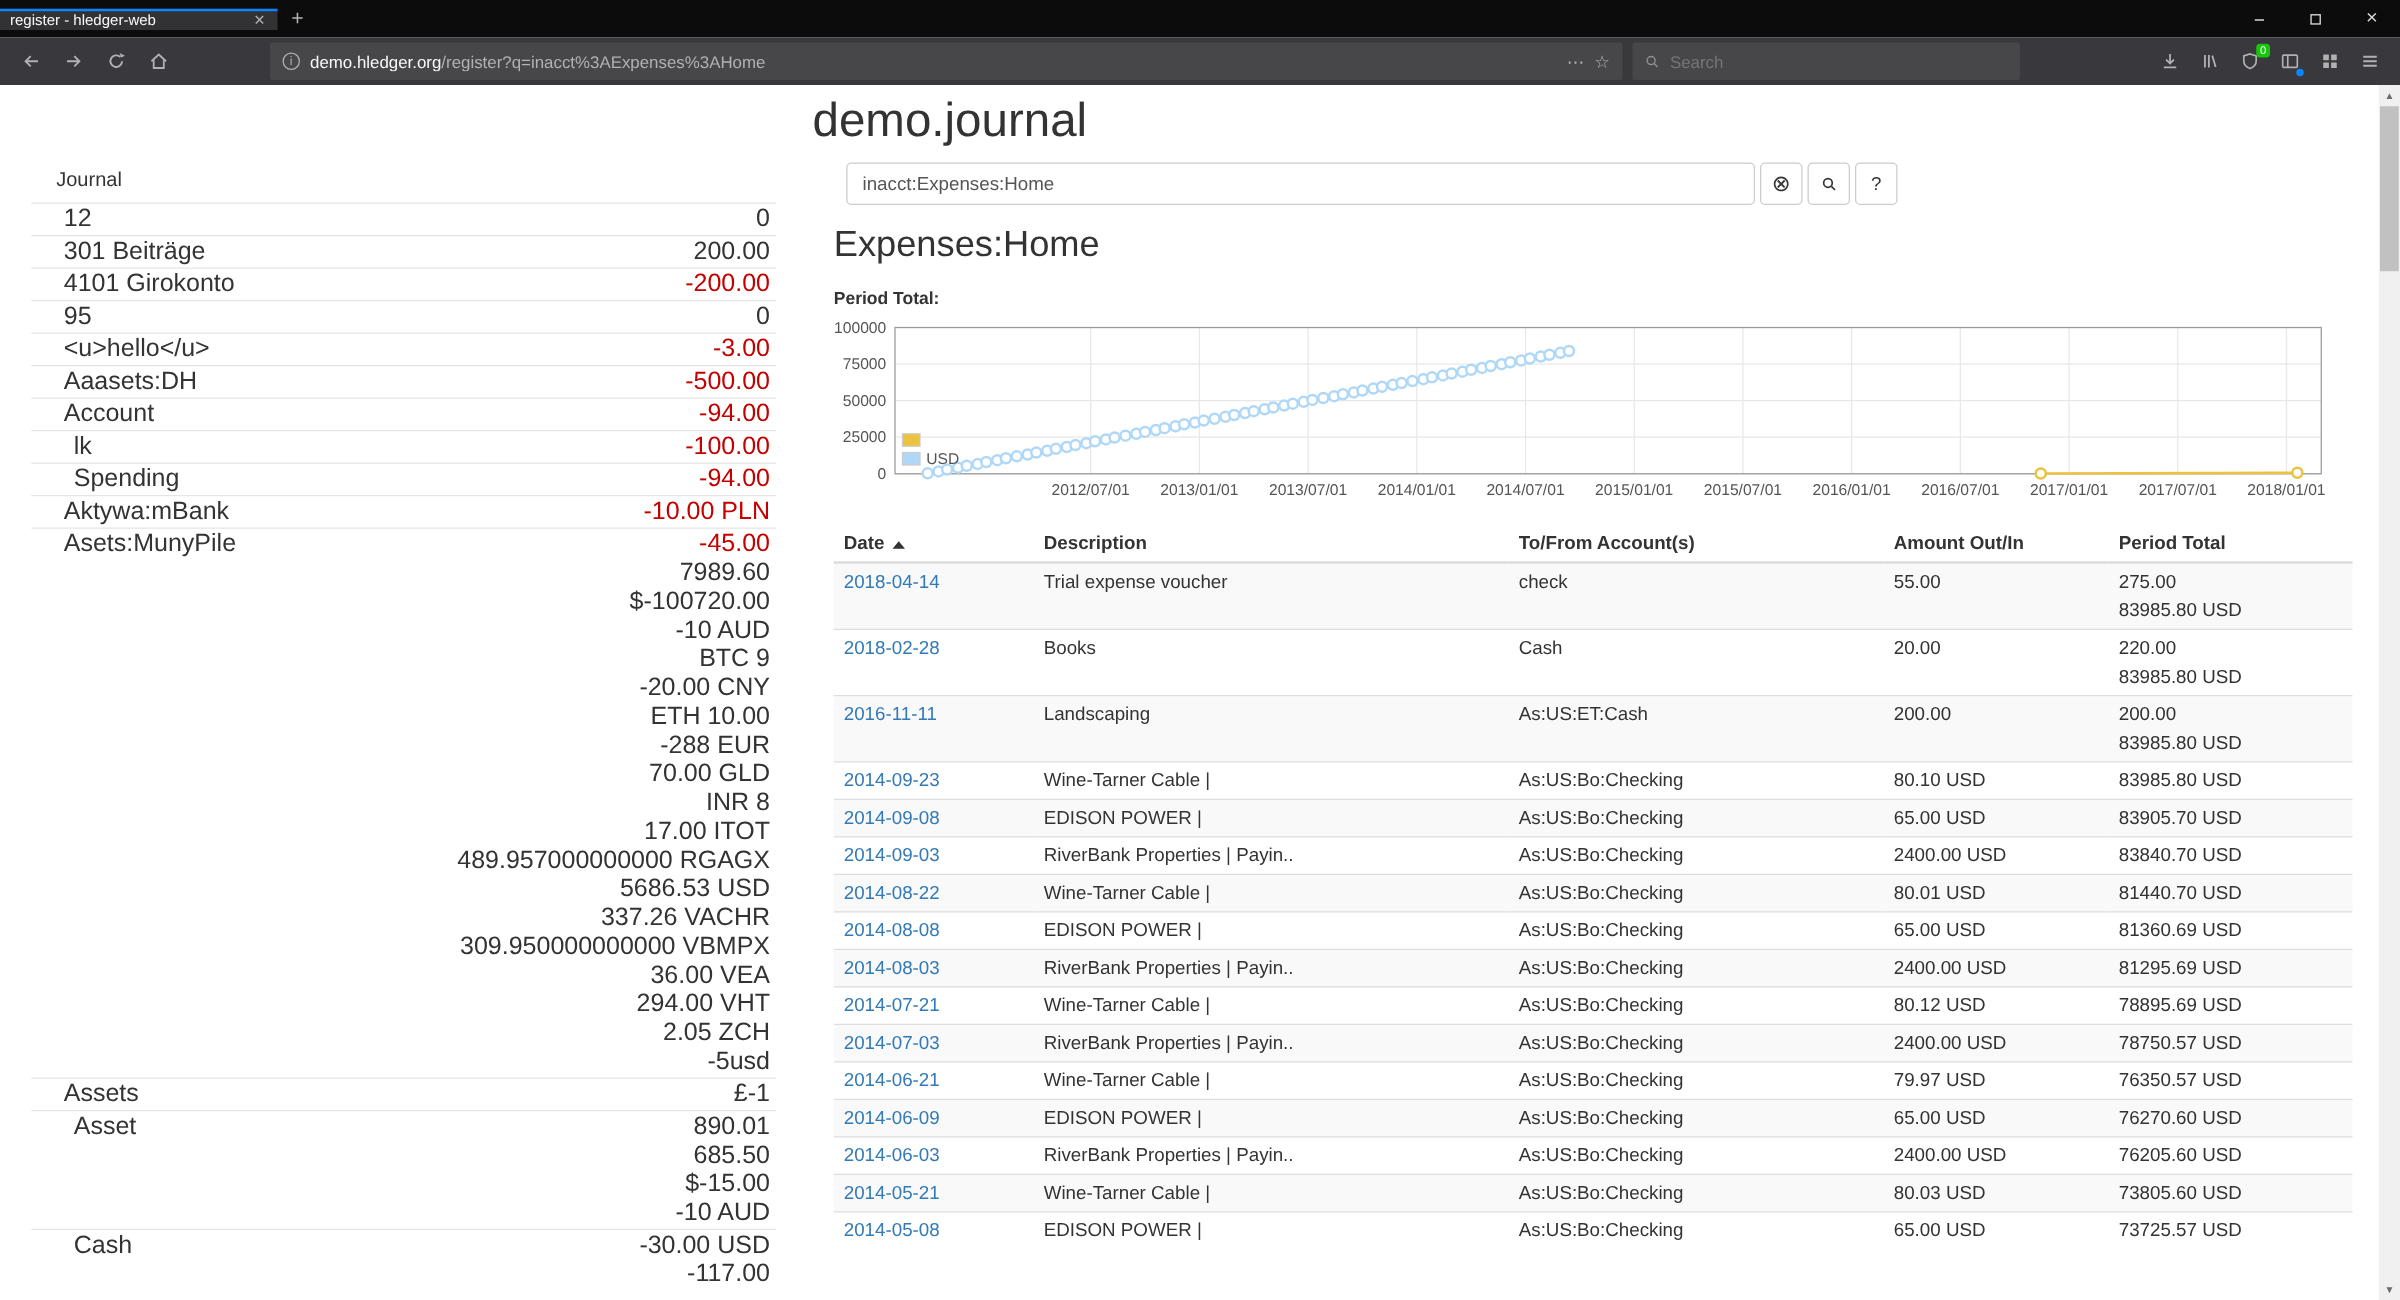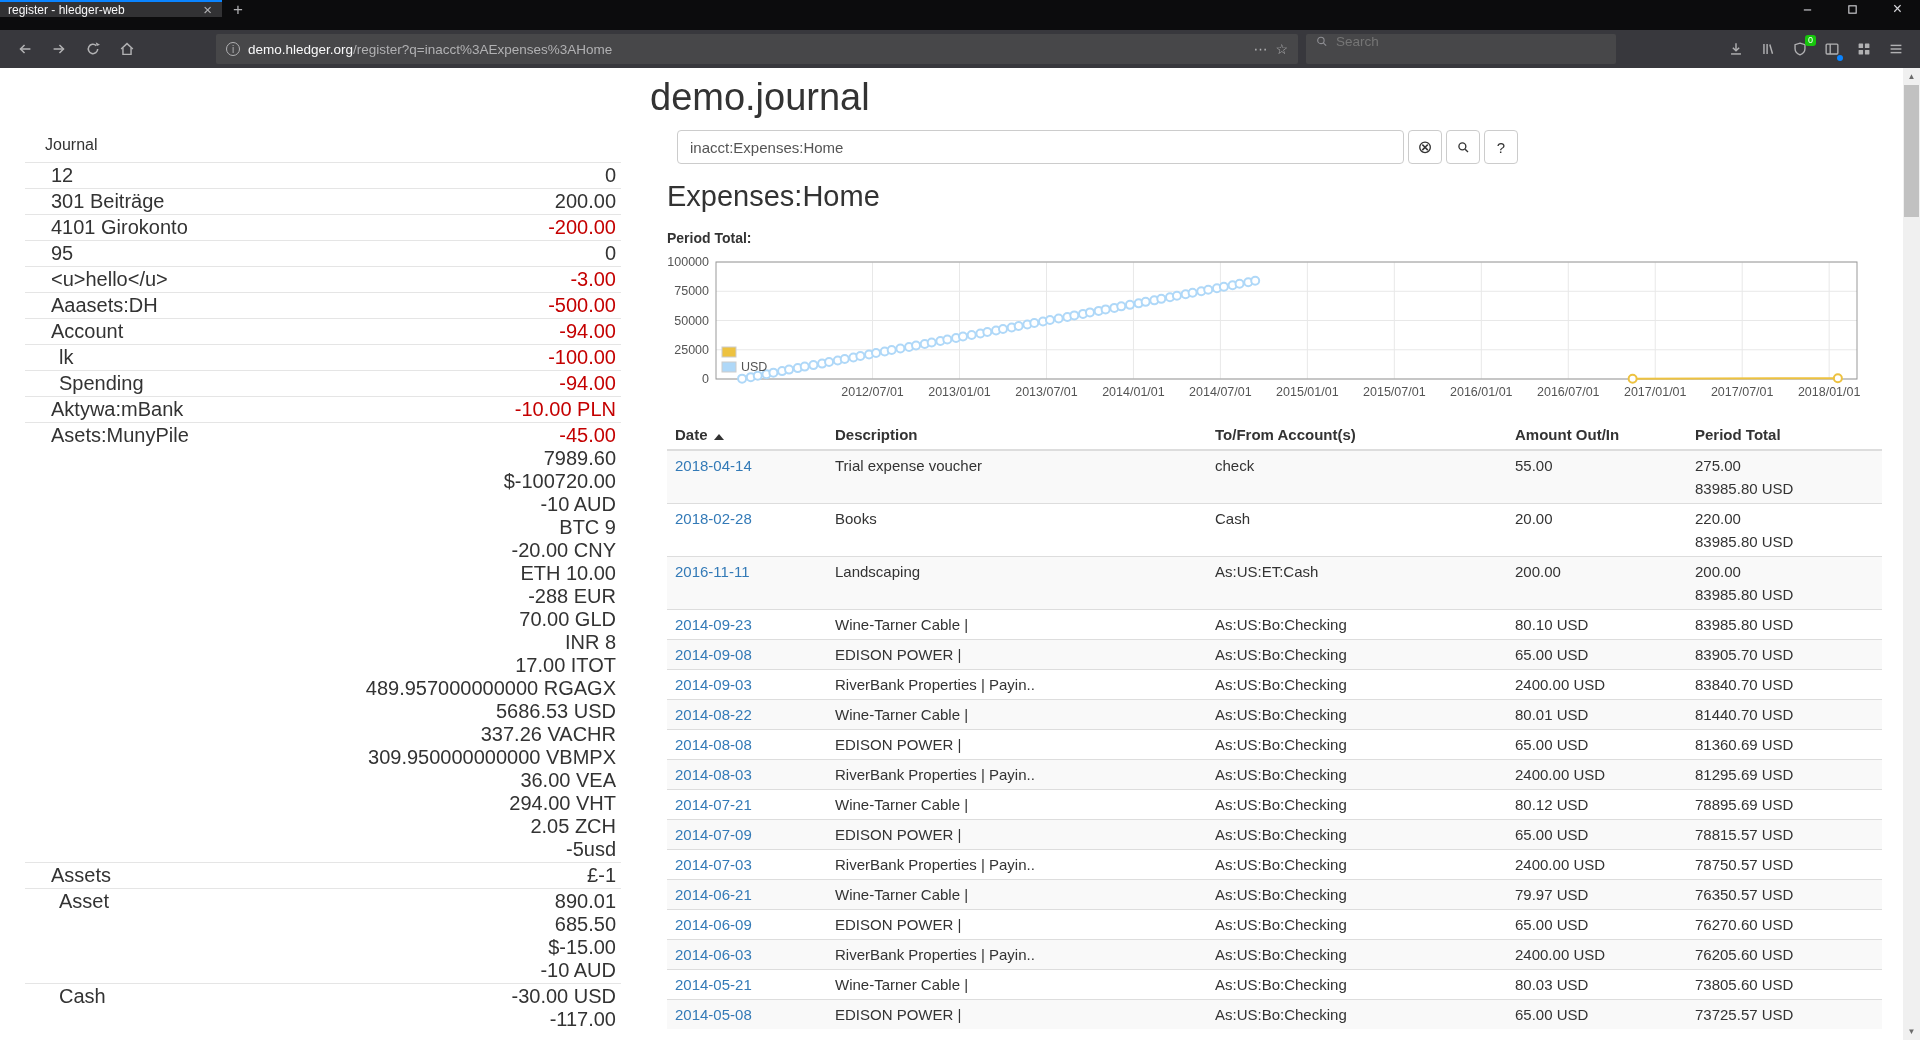--- a/index.html
+++ b/index.html
@@ -1,21 +1,21 @@
 <!DOCTYPE html>
 <html><head>
 <meta charset="utf-8">
 <style>
   * { box-sizing: border-box; margin: 0; padding: 0; }
   html, body { width: 1920px; height: 1040px; overflow: hidden; }
   body { font-family: "Liberation Sans", sans-serif; background: #fff; position: relative; }
 
   
   .titlebar { position: absolute; top: 0; left: 0; width: 1920px; height: 30px;
-    background: #0c0c0d; display: flex; align-items: flex-start; color: #b1b1b3; z-index: 20; }
+    background: #0c0c0d; display: flex; align-items: center; color: #b1b1b3; z-index: 20; }
   .tab { width: 222px; background: #323234; border-top: 2px solid #0a84ff;
     display: flex; align-items: center; padding: 0 8px; gap: 6px; }
   .tab-title { flex: 1; color: #f9f9fa; font-size: 12px; white-space: nowrap; overflow: hidden; }
   .tab-close { color: #b1b1b3; font-size: 15px; line-height: 1; padding: 0 2px; cursor: default; }
   .newtab { width: 32px; display: flex; align-items: center; justify-content: center;
     font-size: 17px; color: #b1b1b3; }
   .win-controls { margin-left: auto; display: flex; }
   .win-btn { width: 45px; display: flex; align-items: center; justify-content: center; color: #d7d7db; }
   .win-btn.close-btn { font-size: 16px; }
 
@@ -26,21 +26,21 @@
   .urlbar { flex: 1; height: 30px; margin-left: 72px; margin-right: 8px; background: #474749;
     border-radius: 2px; display: flex; align-items: center; padding: 0 10px; gap: 8px;
     font-size: 13.5px; color: #b1b1b3; min-width: 0; }
   .info-badge { width: 14px; height: 14px; border: 1px solid #b1b1b3; border-radius: 50%;
     font-size: 10px; display: flex; align-items: center; justify-content: center; flex: 0 0 auto; }
   .url-text { flex: 1; white-space: nowrap; overflow: hidden; }
   .url-host { color: #f9f9fa; }
   .url-path { color: #b1b1b3; }
   .urlbar-glyph { color: #b1b1b3; font-size: 14px; flex: 0 0 auto; }
   .chrome-search { width: 310px; height: 30px; background: #474749; border-radius: 2px;
-    display: flex; align-items: flex-start; padding: 0 9px; gap: 7px; color: #8f8f94; }
+    display: flex; align-items: center; padding: 0 9px; gap: 7px; color: #8f8f94; }
   .chrome-search input { background: transparent; border: none; outline: none; color: #b1b1b3;
     font-size: 13.5px; width: 100%; font-family: "Liberation Sans", sans-serif; }
   .toolbar-icons { display: flex; margin-left: 104px; }
   .tool-btn { width: 32px; height: 30px; display: flex; align-items: center; justify-content: center;
     color: #b1b1b3; position: relative; }
   .ext-badge { position: absolute; top: 1px; right: 0; background: #16c60c; color: #fff;
     font-size: 9px; line-height: 11px; padding: 0 3px; border-radius: 3px; }
   .note-dot { position: absolute; bottom: 3px; right: 5px; width: 6px; height: 6px;
     border-radius: 50%; background: #0a84ff; }
 
@@ -557,29 +557,20 @@
           <tr>
             <td><a class="date-link">2014-07-21</a></td>
             <td>Wine-Tarner Cable |</td>
             <td>As:US:Bo:Checking</td>
             <td class="num">80.12 USD</td>
             <td class="num">
               <div>78895.69 USD</div>
             </td>
           </tr>
           <tr>
-            <td><a class="date-link">2014-07-09</a></td>
-            <td>EDISON POWER |</td>
-            <td>As:US:Bo:Checking</td>
-            <td class="num">65.00 USD</td>
-            <td class="num">
-              <div>78815.57 USD</div>
-            </td>
-          </tr>
-          <tr>
             <td><a class="date-link">2014-07-03</a></td>
             <td>RiverBank Properties | Payin..</td>
             <td>As:US:Bo:Checking</td>
             <td class="num">2400.00 USD</td>
             <td class="num">
               <div>78750.57 USD</div>
             </td>
           </tr>
           <tr>
             <td><a class="date-link">2014-06-21</a></td>

